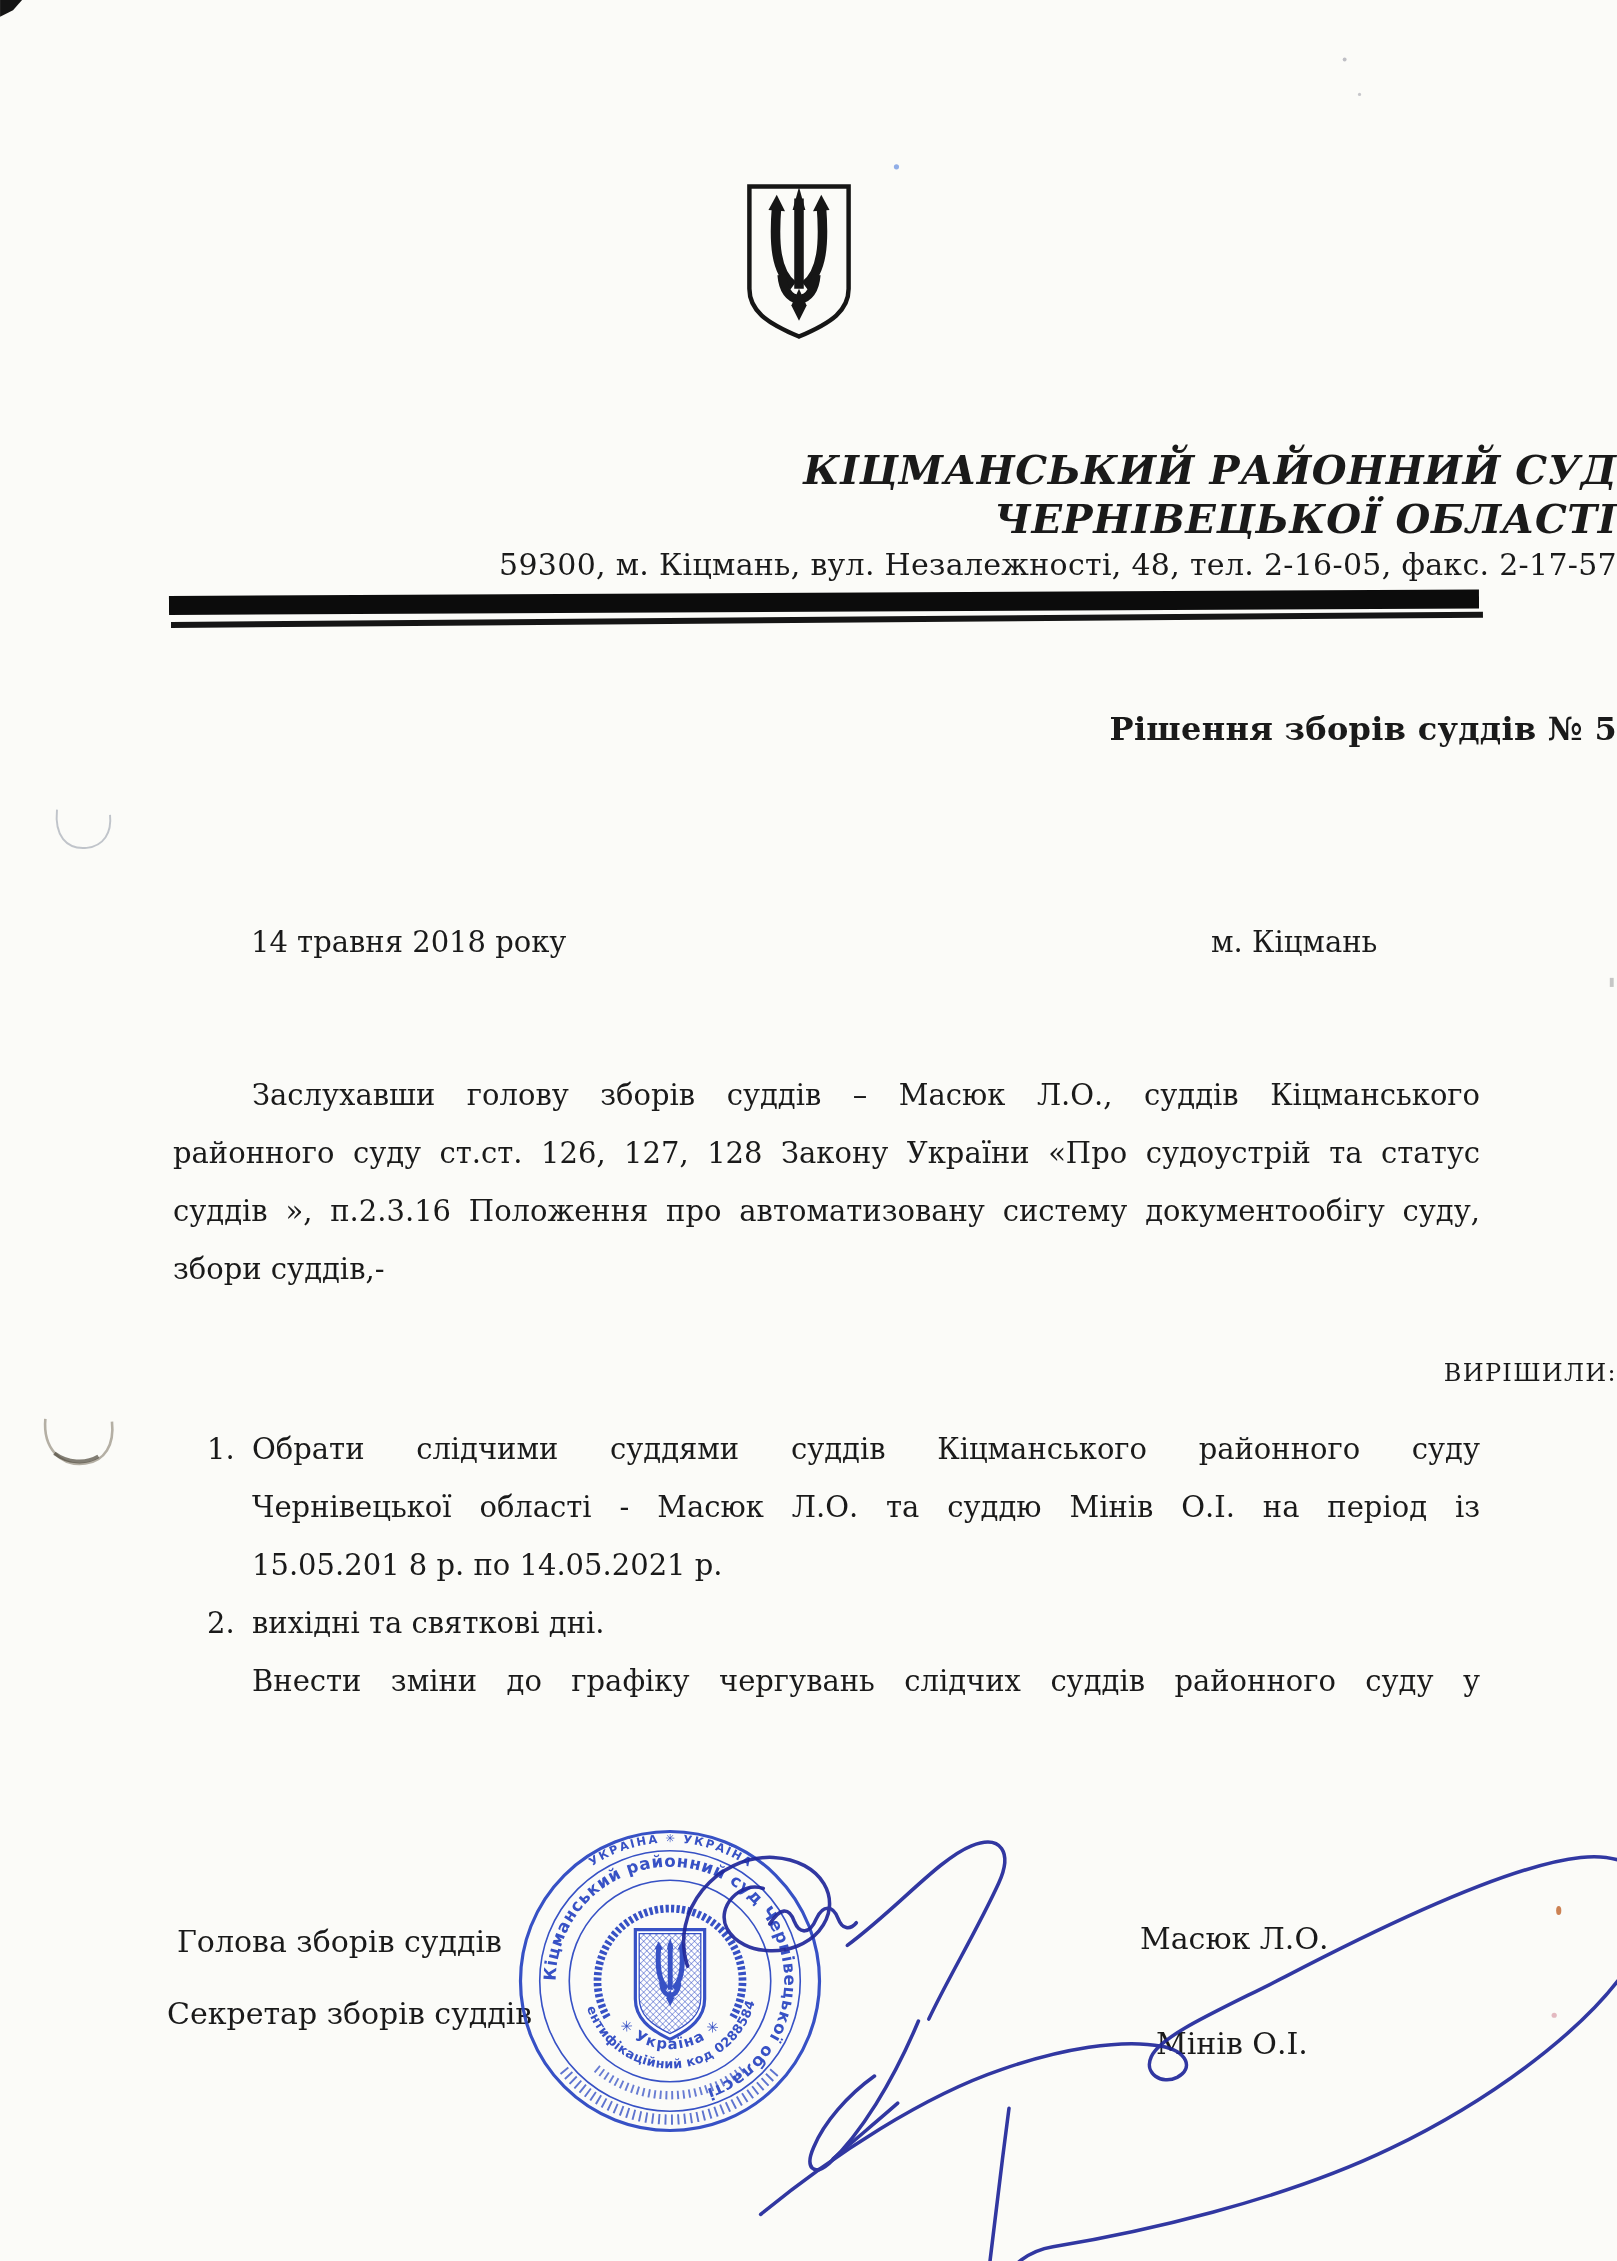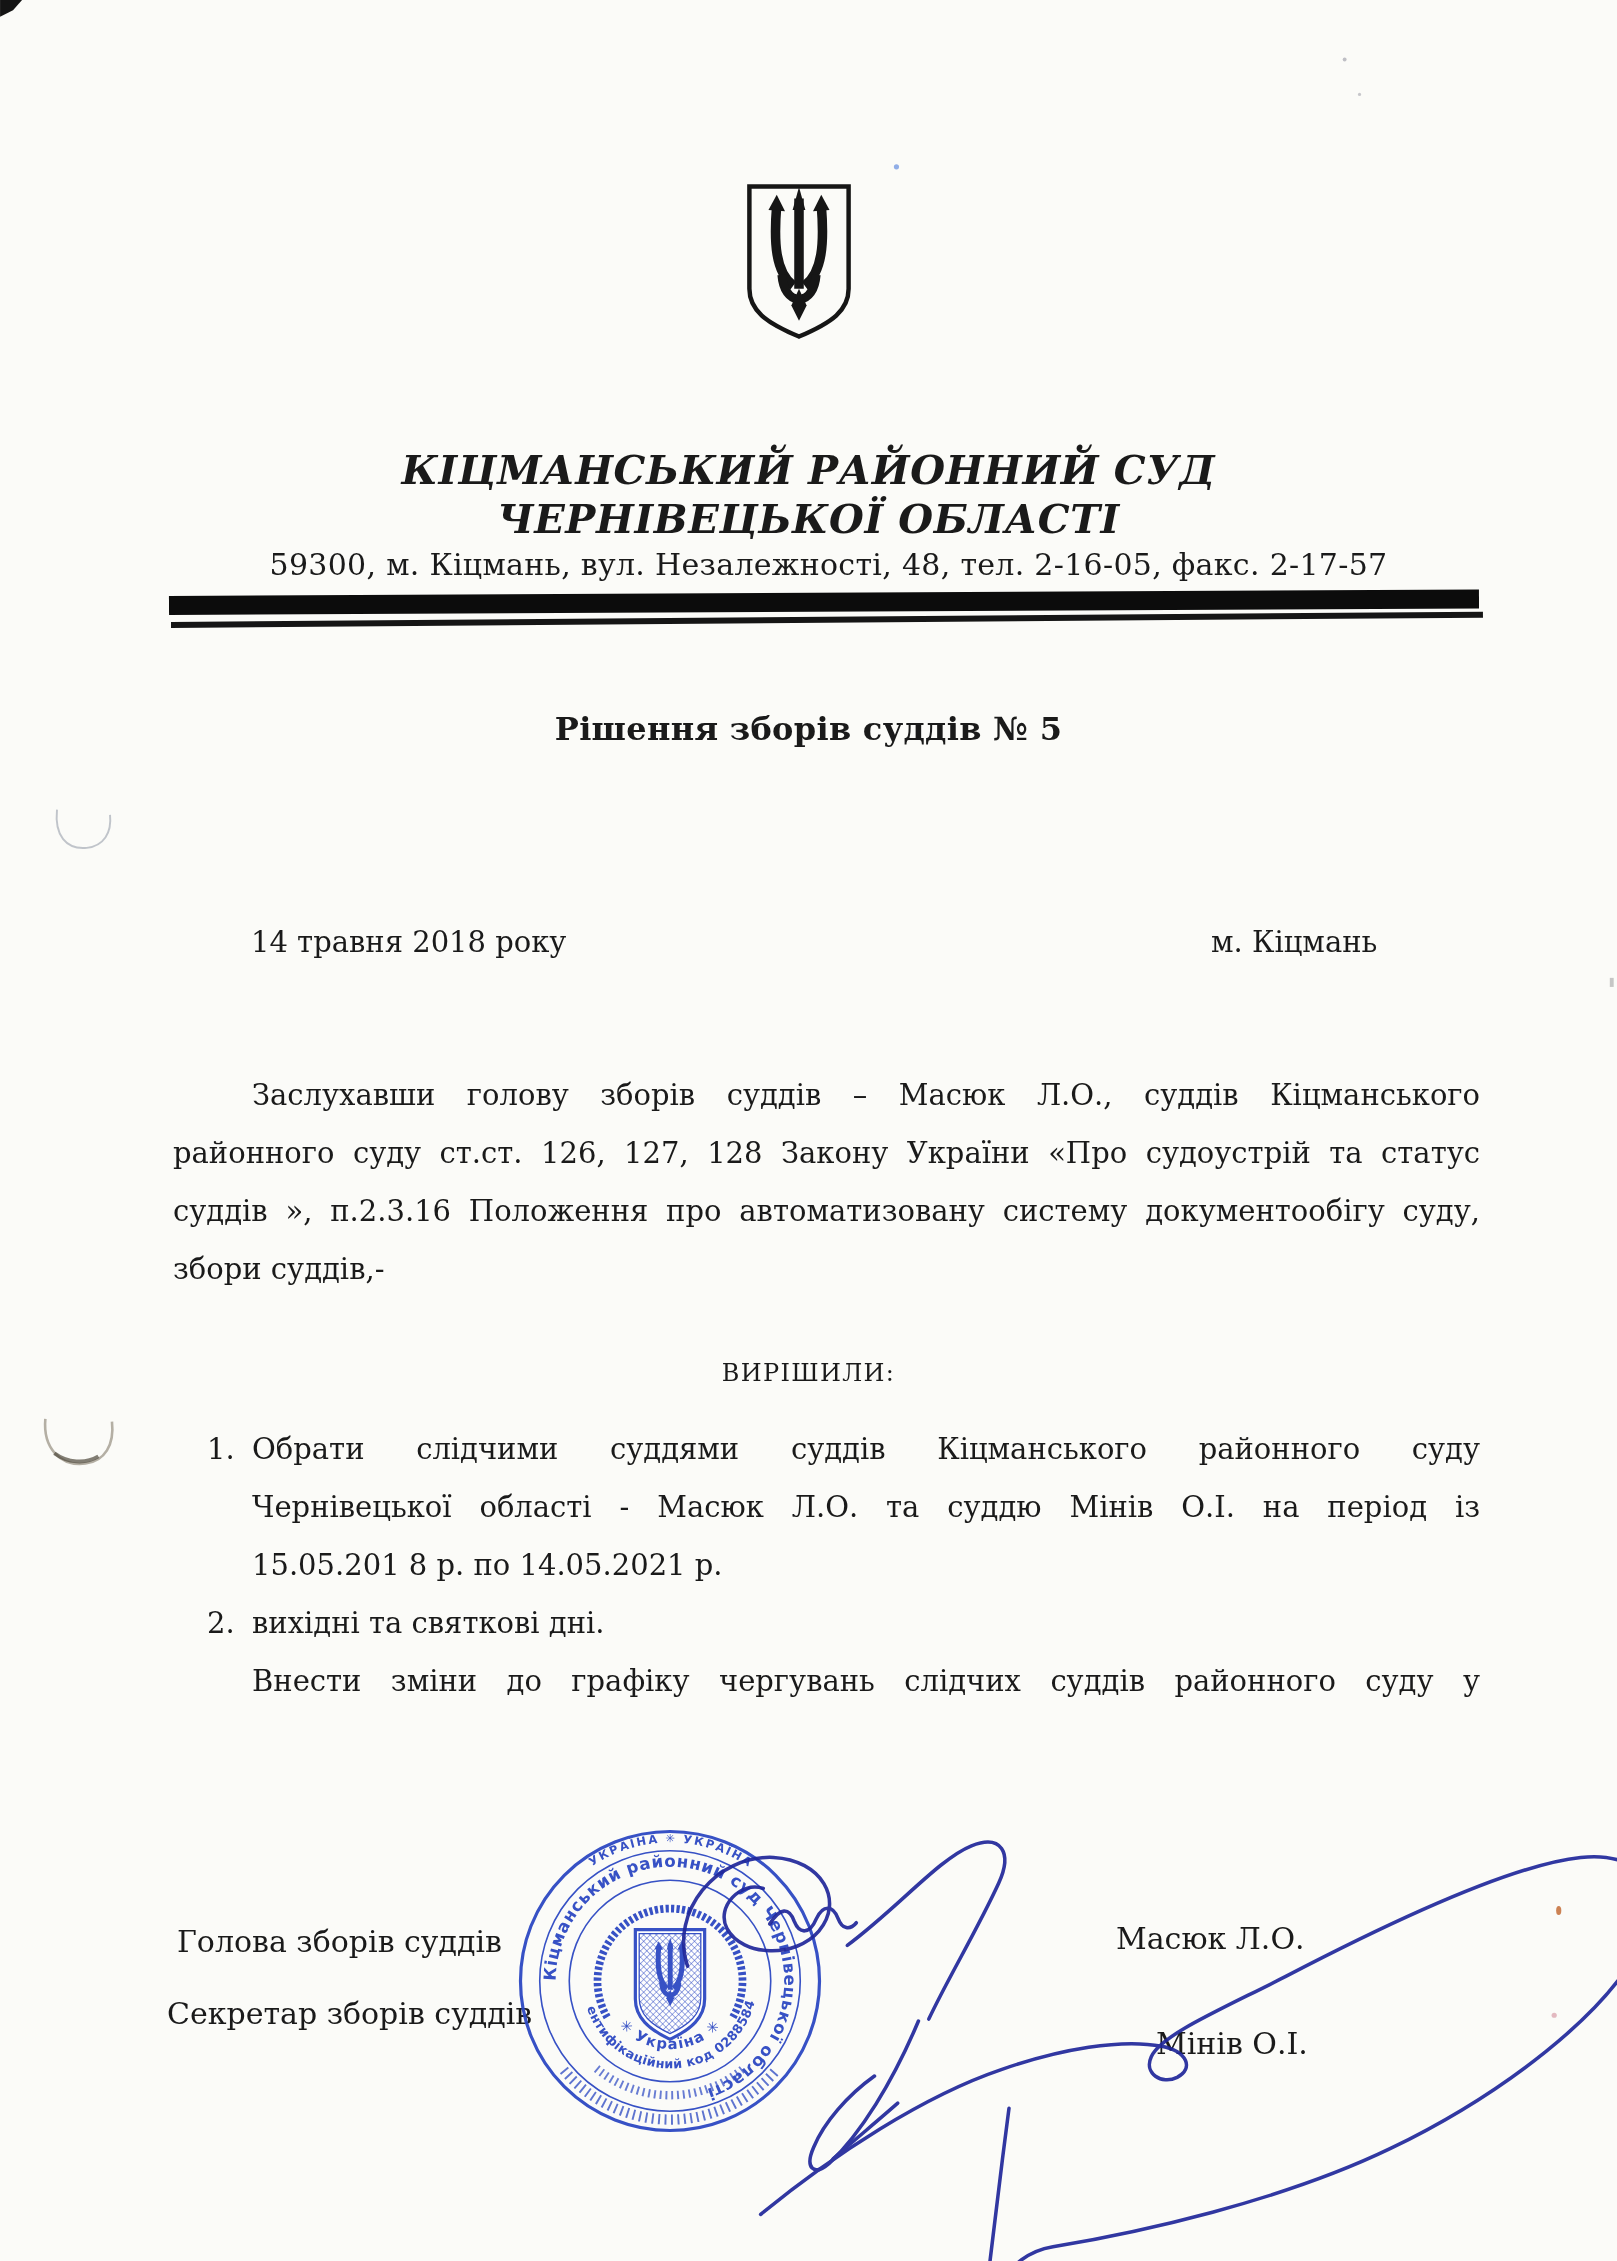--- a/index.html
+++ b/index.html
@@ -5,21 +5,21 @@
   html,body{margin:0;padding:0;background:#e8e8e6;}
   .page{
     position:relative;
     width:1617px;height:2261px;
     background:#fbfbf8;
     overflow:hidden;
     font-family:"DejaVu Serif","Liberation Serif",serif;
     color:#1a1a1a;
   }
   .abs{position:absolute;}
-  .center{left:0;right:0;text-align:center;}
+  .center{left:0;right:0;text-align:right;}
 
   .court-line{font-weight:bold;font-style:italic;font-size:40px;letter-spacing:0.6px;}
   .address{font-size:30px;letter-spacing:0.3px;margin-left:40px;}
 
   .rule-bar{left:169px;top:596px;width:1310px;height:19.4px;background:#0c0c0c;transform:rotate(-.28deg);transform-origin:left center;}
   .rule-thin{left:171px;top:622px;width:1312px;height:5.8px;background:#151515;transform:rotate(-.45deg);transform-origin:left center;}
 
   .doc-title{top:710px;font-size:32px;font-weight:bold;letter-spacing:0.3px;}
   .date-text,.place-text,.sig-text{font-size:29px;}
   .sig-text{font-size:30px;margin-top:21px;}
@@ -95,21 +95,21 @@
     <div class="list-item">
       <span class="num">2.</span>
       <div class="item-text">
         <div class="jline jlast">вихідні та святкові дні.</div>
         <div class="jline">Внести зміни до графіку чергувань слідчих суддів районного суду у</div>
       </div>
     </div>
   </div>
 
   <span class="abs sig-text" style="left:177px;top:1903px">Голова зборів суддів</span>
-  <span class="abs sig-text" style="left:1116px;top:1900px">Масюк Л.О.</span>
+  <span class="abs sig-text" style="left:1140px;top:1900px">Масюк Л.О.</span>
   <span class="abs sig-text" style="left:167px;top:1975px">Секретар зборів суддів</span>
   <span class="abs sig-text" style="left:1156px;top:2005px">Мінів О.І.</span>
 
   <svg class="abs stamp" style="left:516px;top:1827px;width:308px;height:308px" viewBox="0 0 480 480" xmlns="http://www.w3.org/2000/svg" xmlns:xlink="http://www.w3.org/1999/xlink">
     <defs>
       <path id="ringOuterTop" d="M 24,240 A 216,216 0 1 1 456,240 A 216,216 0 1 1 24,240"></path>
       <path id="ringMain" d="M 62,240 A 178,178 0 1 1 418,240 A 178,178 0 1 1 62,240"></path>
       <path id="arcId" d="M 108.6,275.2 A 136,136 0 0 0 371.4,275.2"></path>
       <path id="arcCountry" d="M 148.2,293 A 106,106 0 0 0 331.8,293"></path>
       <pattern id="h1" width="7" height="7" patternUnits="userSpaceOnUse" patternTransform="rotate(45)">

